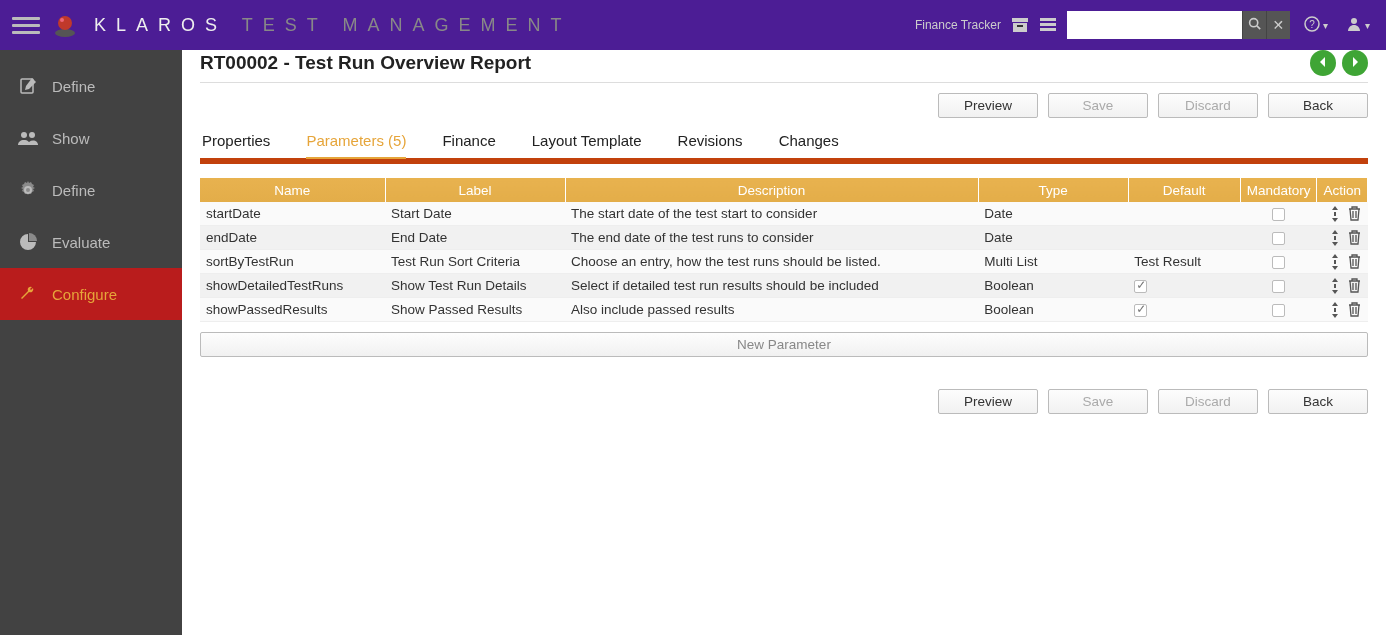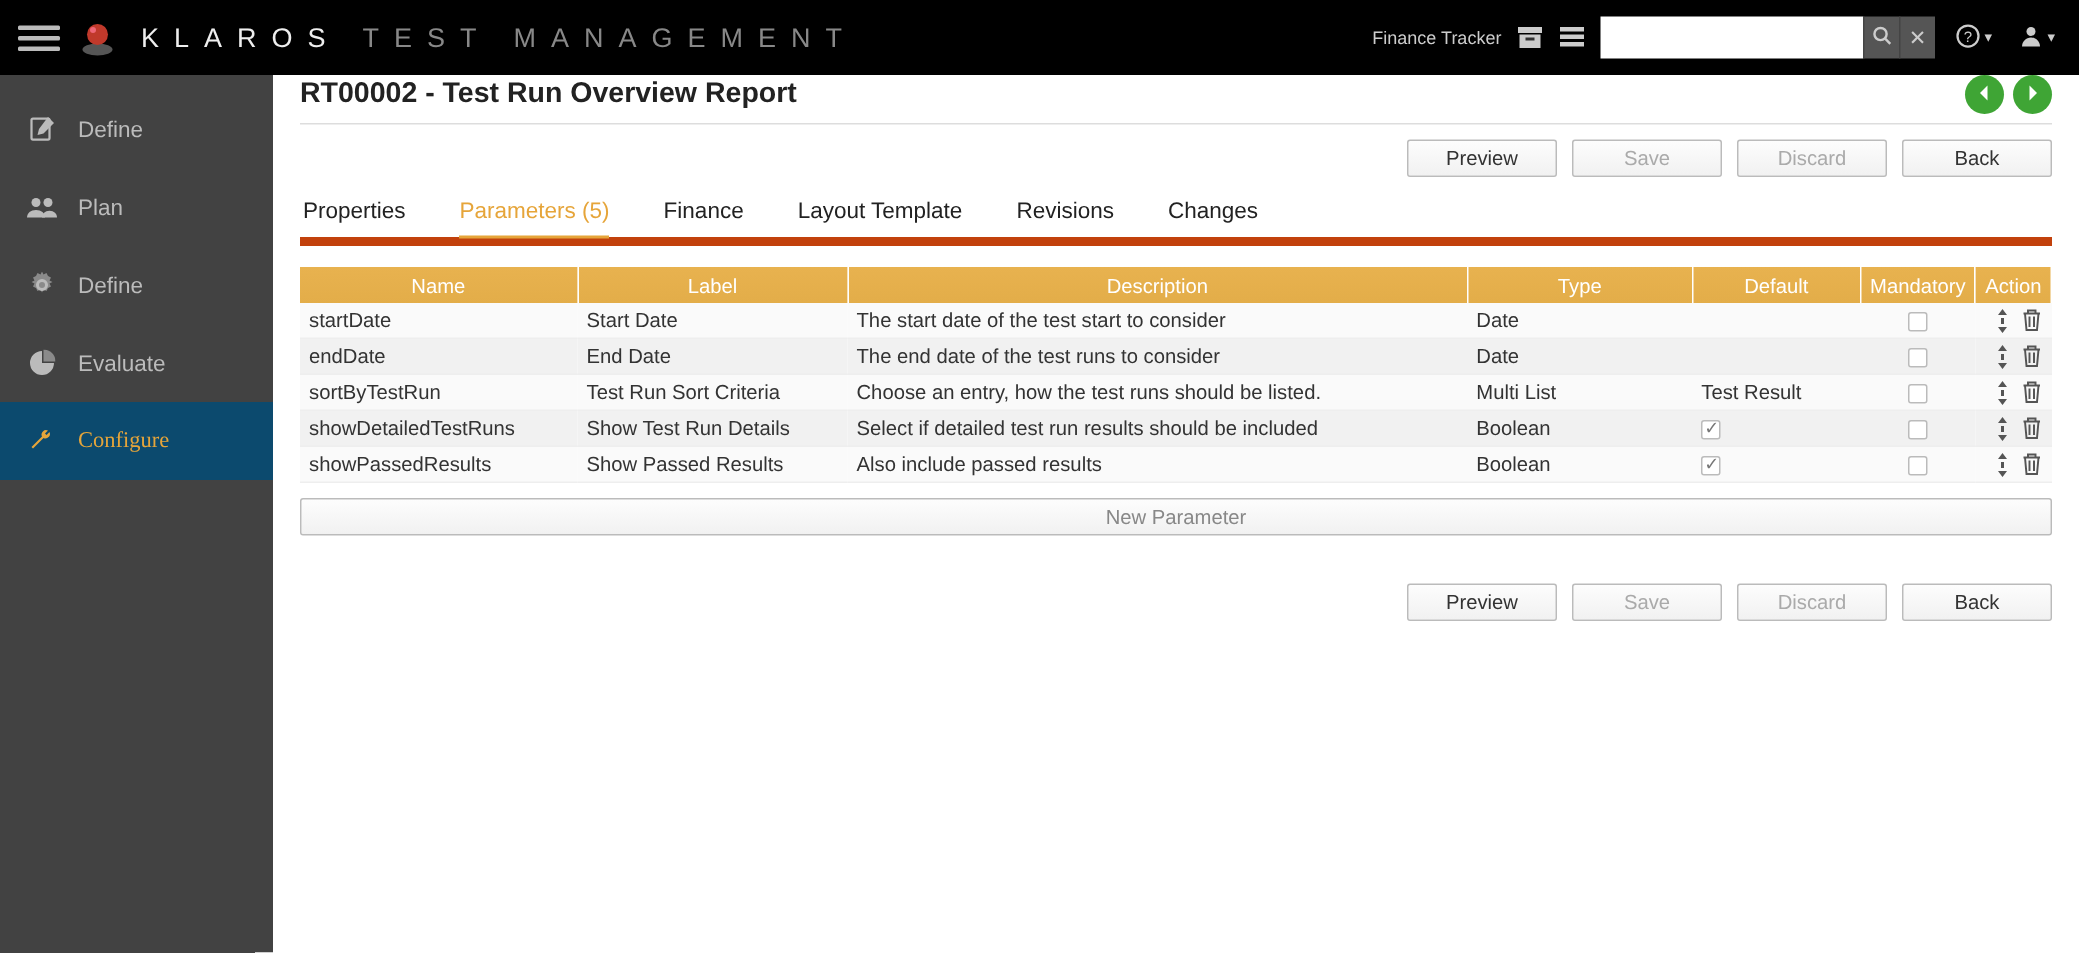--- a/index.html
+++ b/index.html
@@ -1,39 +1,39 @@
 <!DOCTYPE html>
 <html><head>
   <meta charset="utf-8">
   <style>
     * { box-sizing: border-box; margin: 0; padding: 0; }
     body { font-family: "Helvetica Neue", Arial, sans-serif; font-size: 14px; color: #333; background: #fff; height: 635px; width: 1386px; overflow: hidden; }
     
     
-    .topbar { height: 50px; background: #000000; display: flex; align-items: center; padding: 0 12px; color: #ccc; }
+    .topbar { height: 50px; background: #4c1d95; display: flex; align-items: center; padding: 0 12px; color: #ccc; }
     .hamburger { width: 28px; height: 28px; display: flex; flex-direction: column; justify-content: center; gap: 4px; cursor: pointer; margin-right: 10px; }
     .hamburger div { height: 3px; background: #bbb; border-radius: 1px; }
     .logo-orb { width: 30px; height: 30px; margin-right: 14px; display:flex; align-items:center; justify-content:center; }
     .brand { letter-spacing: 10px; font-size: 18px; font-weight: 300; }
     .brand .strong { color: #eee; font-weight: 400; }
     .brand .light { color: #888; }
     .top-right { margin-left: auto; display: flex; align-items: center; gap: 10px; color: #ccc; }
     .top-right .proj { font-size: 12px; color:#ccc; }
     .top-icon { width: 18px; height: 18px; display:flex; align-items:center; justify-content:center; cursor:pointer; color:#ccc; }
     .search-box { position: relative; display: flex; align-items: stretch; }
     .search-box input { width: 175px; height: 28px; border: none; background: #fff; padding: 0 8px; font-size: 13px; }
     .search-btn, .clear-btn { width: 24px; height: 28px; display:flex; align-items:center; justify-content:center; background:#555; color:#ccc; cursor:pointer; border-left:1px solid #444;}
     .help-btn, .user-btn { display:flex; align-items:center; gap:3px; cursor:pointer; color:#ccc; padding: 0 4px;}
     .caret-down { font-size: 10px; }
     
     
     .layout { display: flex; height: calc(100% - 50px); }
     .sidebar { width: 182px; background: #424242; color: #ccc; padding-top: 10px; }
     .side-item { display: flex; align-items: center; gap: 14px; padding: 0 18px; height: 52px; cursor: pointer; color: #bbb; font-size: 15px; }
-    .side-item.active { background: #0c4a6e; color: #e6a53a; font-family: Liberation Serif, serif; }
+    .side-item.active { background: #b91c1c; color: #e6a53a; }
     .side-item .icon { width: 20px; height: 20px; display:flex; align-items:center; justify-content:center; }
     .side-item.active .icon { color:#e6a53a; }
     
     
     .main { flex:1; background: #fff; padding: 0 18px 0 18px; overflow:auto; }
     .page-head { display:flex; align-items:center; border-bottom: 1px solid #ddd; padding-bottom: 6px; margin-bottom: 10px;}
     .page-title { font-size: 19px; font-weight: 600; color:#222; }
     .nav-arrows { margin-left:auto; display:flex; gap:6px; }
     .nav-circle { width:26px; height:26px; border-radius:50%; background:#3fa535; display:flex; align-items:center; justify-content:center; color:#fff; cursor:pointer; }
     
@@ -153,21 +153,21 @@
     </div>
     <div class="side-item">
       <span class="icon">
         <svg width="20" height="16" viewBox="0 0 20 16" fill="currentColor">
             <circle cx="6" cy="5" r="3"></circle>
             <circle cx="14" cy="5" r="3"></circle>
             <path d="M0 15c0-3 2.5-5 6-5s6 2 6 5z"></path>
             <path d="M10 15c0-2.5 2-4.5 5-4.5s5 2 5 4.5z"></path>
           </svg>
       </span>
-      <span>Plan</span>
+      <span>Show</span>
     </div>
     <div class="side-item">
       <span class="icon">
         <svg width="18" height="18" viewBox="0 0 18 18" fill="currentColor">
             <path d="M9 5a4 4 0 100 8 4 4 0 000-8zm0 6a2 2 0 110-4 2 2 0 010 4z"></path>
             <path d="M9 0l1 2 2-1 1 2 2 1-1 2 2 1-2 1 1 2-2 1-1 2-2-1-1 2-1-2-2 1-1-2-2-1 1-2-2-1 2-1-1-2 2-1 1-2 2 1z" opacity="0.6"></path>
           </svg>
       </span>
       <span>Define</span>
     </div>

